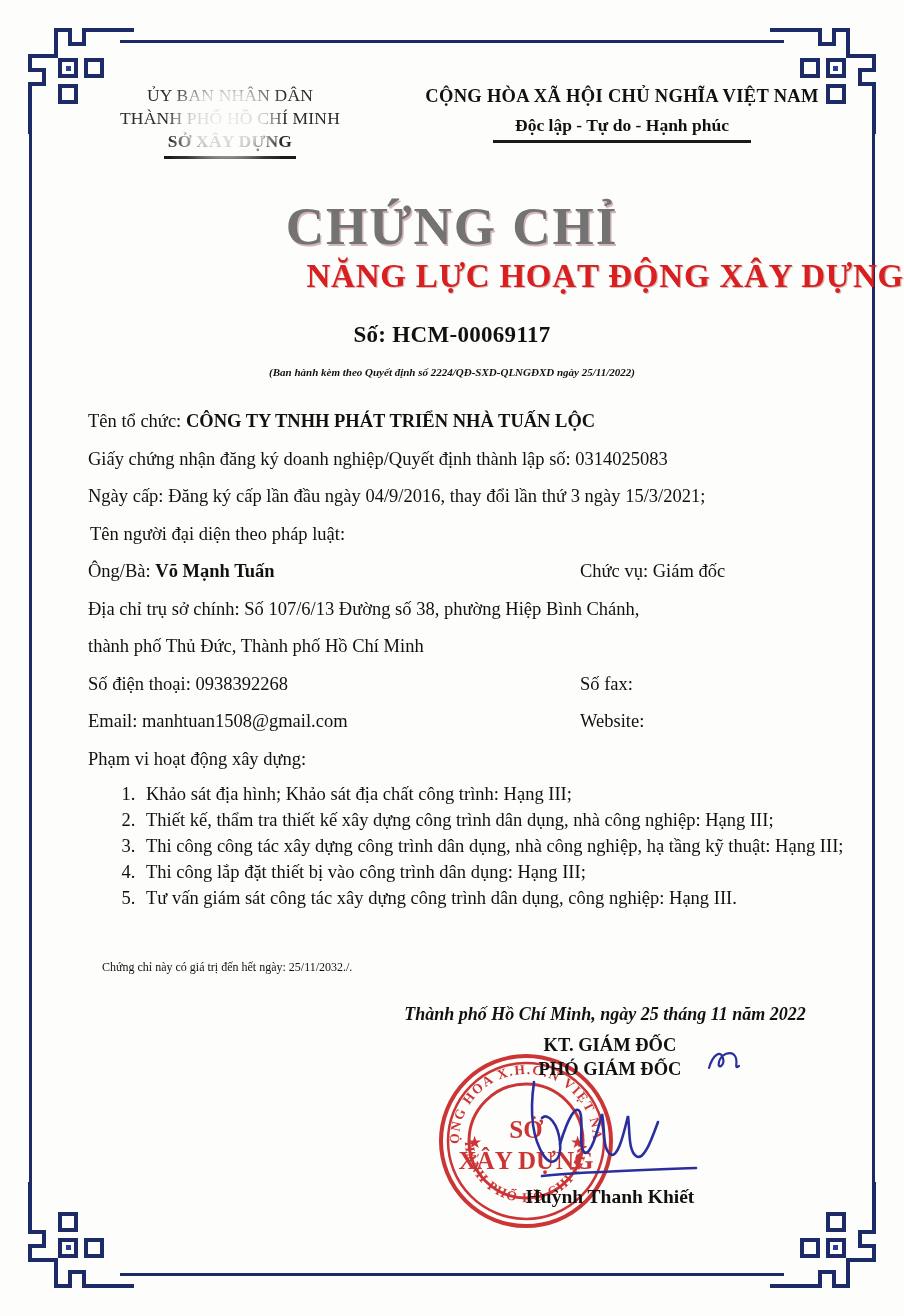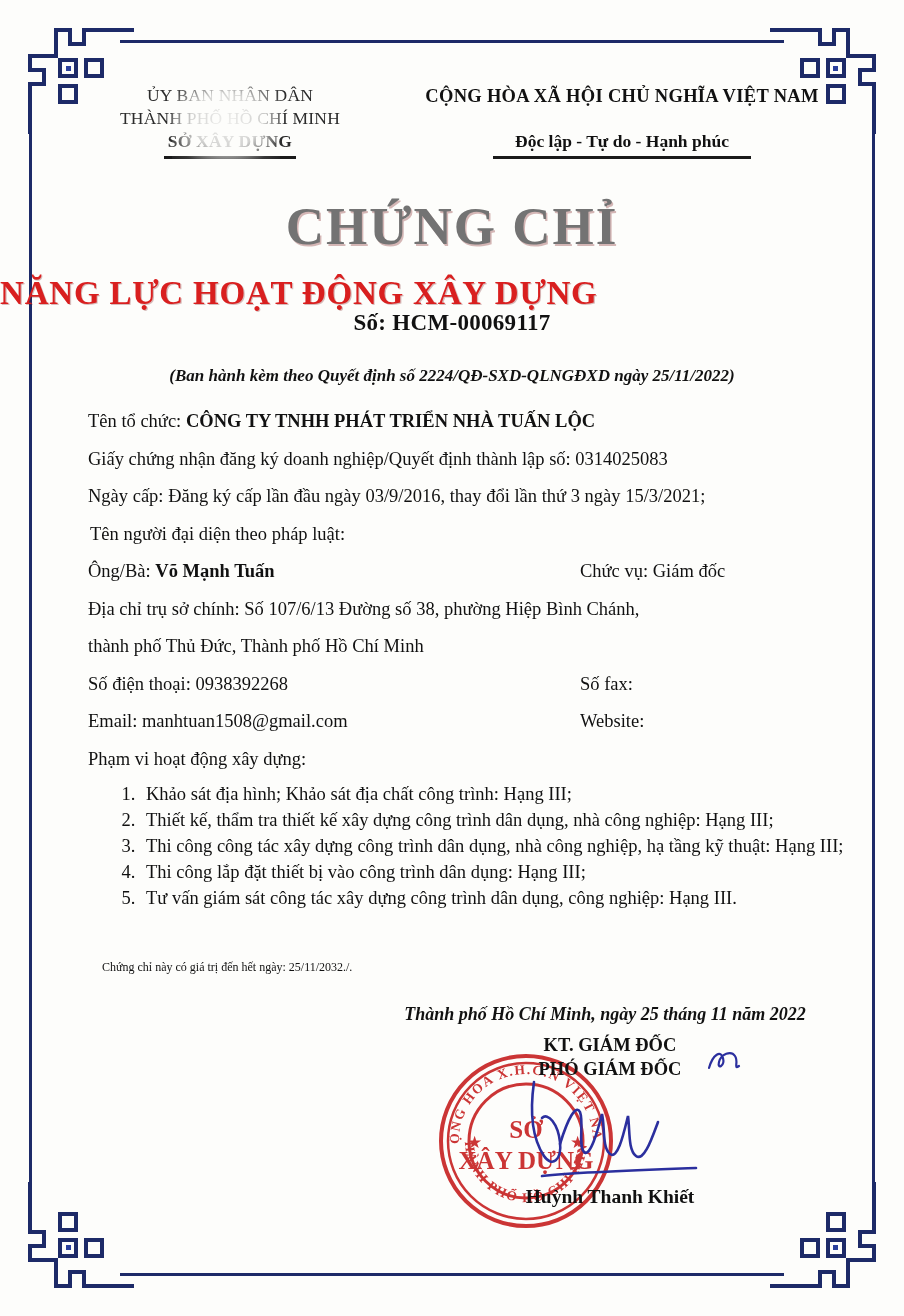--- a/index.html
+++ b/index.html
@@ -77,21 +77,21 @@
     background: #1a1a1a;
     margin: 3px auto 0;
   }
   .header-right {
     flex: 1;
     text-align: center;
     font-size: 18.5px;
     line-height: 1.36;
   }
   .header-right .ln1 { font-weight: bold; letter-spacing: 0.3px; }
-  .header-right .ln2 { font-weight: bold; font-size: 17.5px; display: inline-block; margin-top: 21px; }
+  .header-right .ln2 { font-weight: bold; font-size: 17.5px; display: inline-block; margin-top: 5px; }
   .underline-motto {
     width: 258px;
     height: 2.5px;
     background: #1a1a1a;
     margin: 2px auto 0;
   }
 
   
   .title-main {
     position: absolute;
@@ -99,44 +99,44 @@
     left: 0; right: 0;
     text-align: center;
     font-size: 53px;
     font-weight: bold;
     color: #737373;
     letter-spacing: 2px;
     text-shadow: 1.5px 1.5px 0 rgba(120,20,20,0.30);
   }
   .title-sub {
     position: absolute;
-    top: 275px;
+    top: 258px;
     left: 0; right: 0;
-    text-align: left;
+    text-align: right;
     font-size: 33px;
     font-weight: bold;
     color: #d91f1f;
     letter-spacing: 0.8px;
     text-shadow: 1.2px 1.2px 0 rgba(120,20,20,0.28);
   }
   .cert-number {
     position: absolute;
-    top: 310px;
+    top: 322px;
     left: 0; right: 0;
     text-align: center;
     font-size: 23px;
     font-weight: bold;
     letter-spacing: 0.3px;
   }
   .cert-ref {
     position: absolute;
     top: 366px;
     left: 0; right: 0;
     text-align: center;
-    font-size: 17px;
+    font-size: 11px;
     font-style: italic;
     font-weight: bold;
   }
 
   
   .body-block {
     position: absolute;
     top: 412px;
     left: 88px;
     width: 760px;
@@ -320,21 +320,21 @@
     <div class="row">
       <span>Tên tổ chức:</span>
       <span class="b">CÔNG TY TNHH PHÁT TRIỂN NHÀ TUẤN LỘC</span>
     </div>
 
     <div class="row">
       <span>Giấy chứng nhận đăng ký doanh nghiệp/Quyết định thành lập số: 0314025083</span>
     </div>
 
     <div class="row">
-      <span>Ngày cấp: Đăng ký cấp lần đầu ngày 03/9/2016, thay đổi lần thứ 3 ngày 15/3/2021;</span>
+      <span>Ngày cấp: Đăng ký cấp lần đầu ngày 04/9/2016, thay đổi lần thứ 3 ngày 15/3/2021;</span>
     </div>
 
 
     <div class="row row-indent">
       <span>Tên người đại diện theo pháp luật:</span>
     </div>
 
     <div class="row">
       <span>Ông/Bà:</span>
       <span class="b">Võ Mạnh Tuấn</span>

